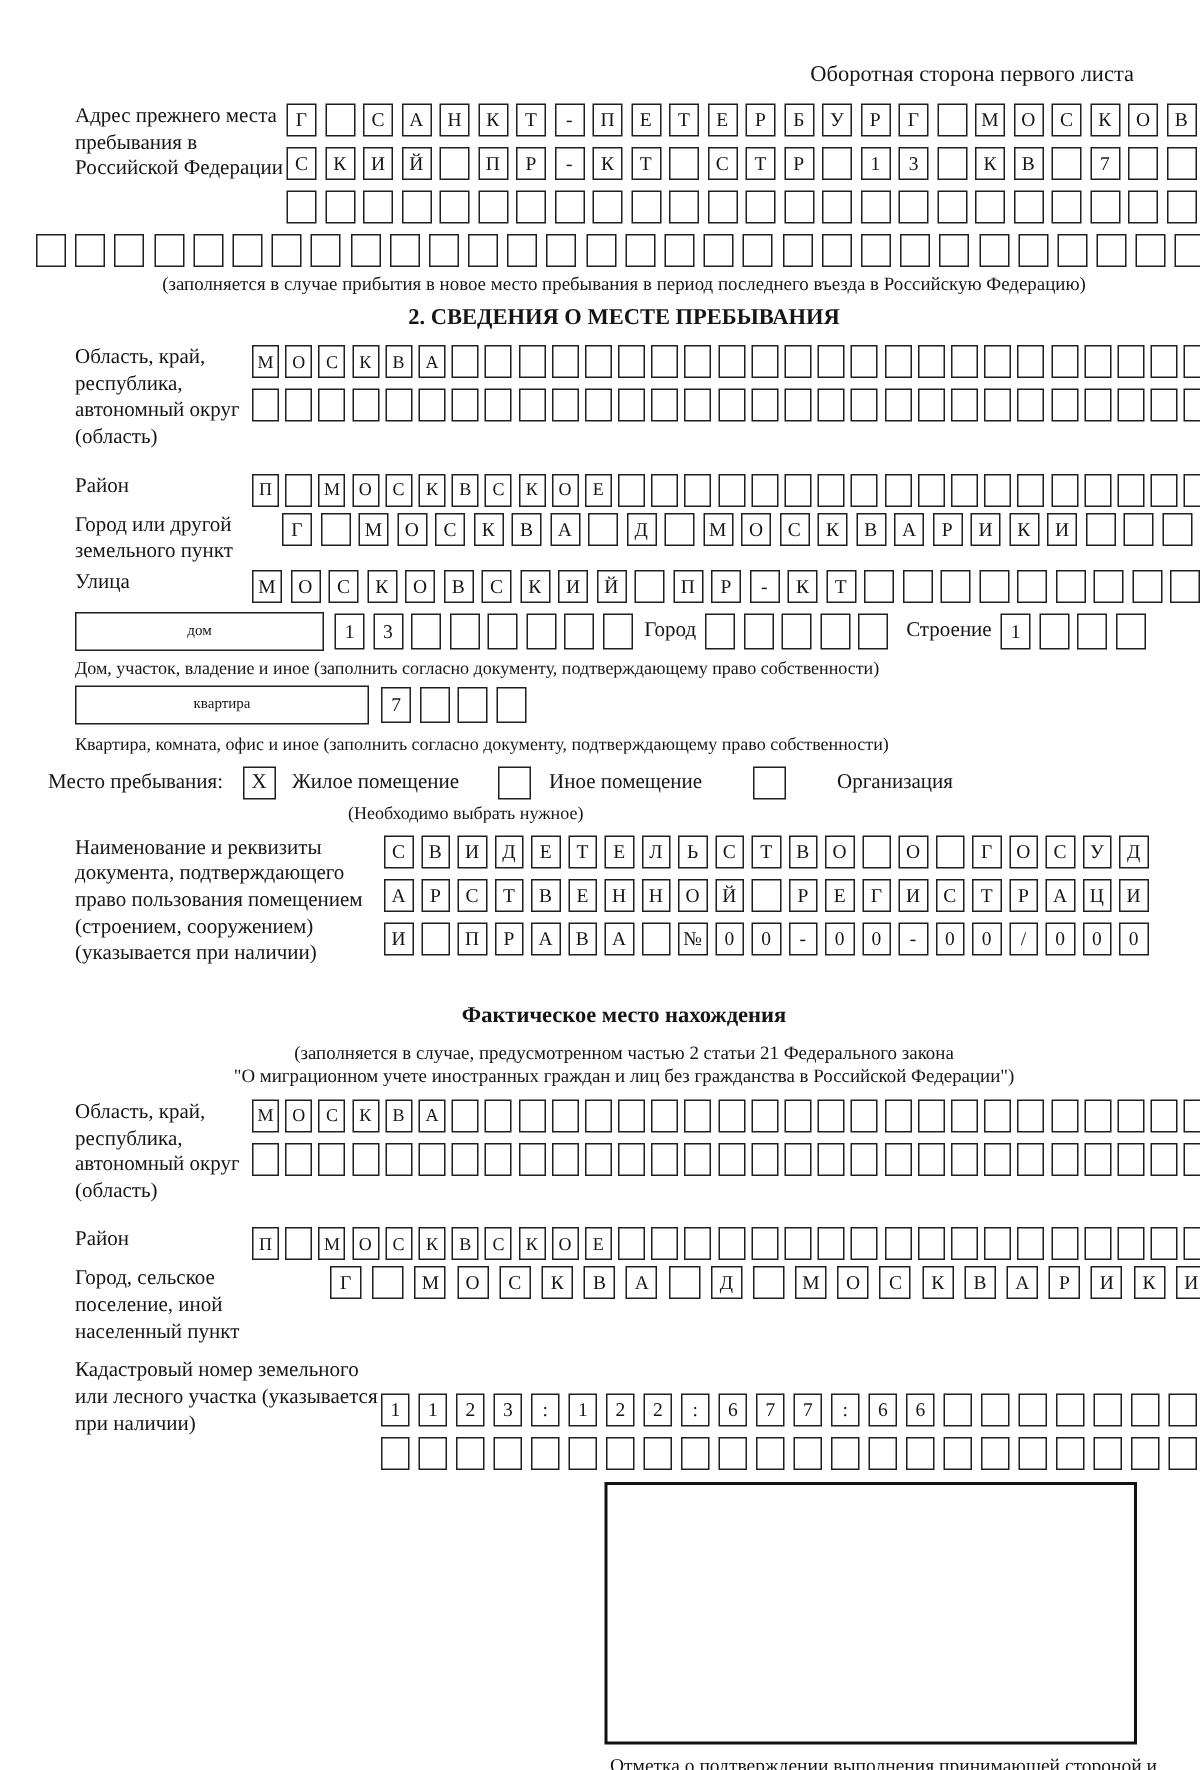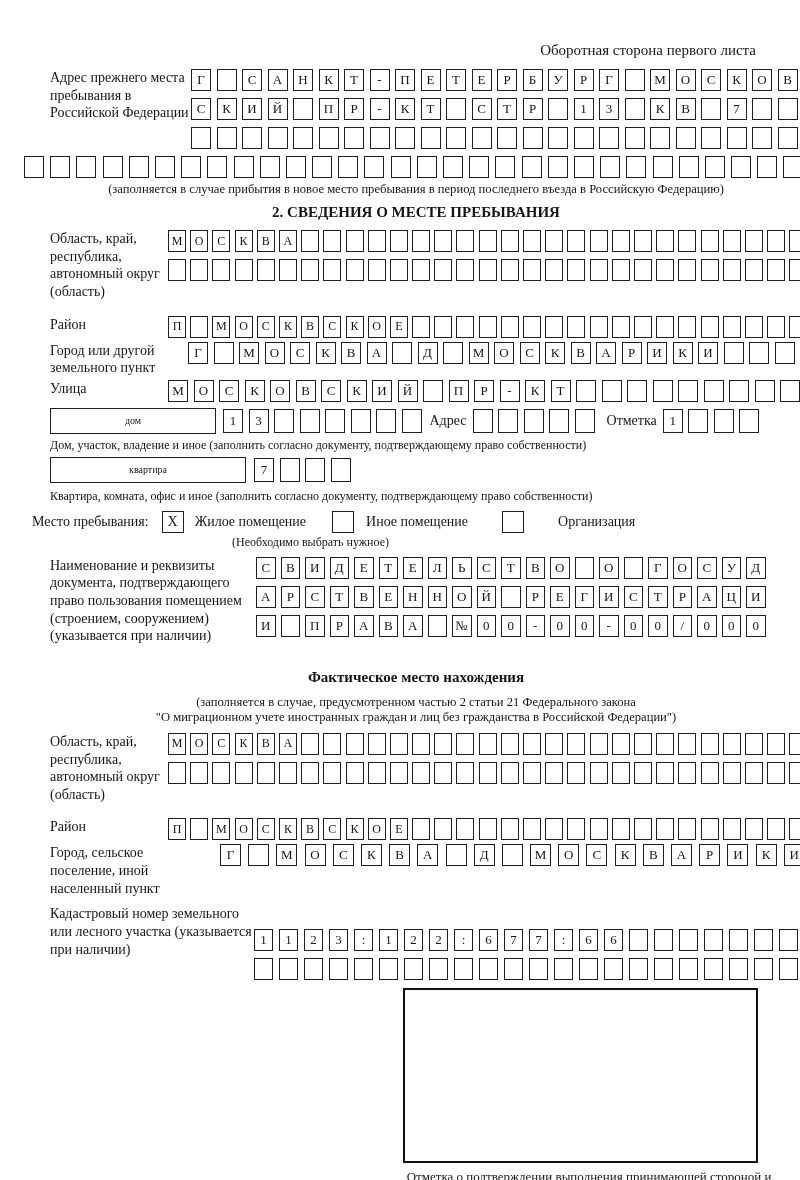--- a/index.html
+++ b/index.html
@@ -349,29 +349,29 @@
     <div class="cells ginline" style="margin-left:7px;">
         <span class="cell">1</span>
         <span class="cell">3</span>
         <span class="cell"></span>
         <span class="cell"></span>
         <span class="cell"></span>
         <span class="cell"></span>
         <span class="cell"></span>
         <span class="cell"></span>
       </div>
-    <div class="inline-lbl" style="margin-left:8px;">Адрес</div>
+    <div class="inline-lbl" style="margin-left:8px;">Город</div>
     <div class="cells ginline" style="margin-left:6px;">
         <span class="cell"></span>
         <span class="cell"></span>
         <span class="cell"></span>
         <span class="cell"></span>
         <span class="cell"></span>
       </div>
-    <div class="inline-lbl" style="margin-left:12px;">Отметка</div>
+    <div class="inline-lbl" style="margin-left:12px;">Строение</div>
     <div class="cells ginline" style="margin-left:6px;">
         <span class="cell">1</span>
         <span class="cell"></span>
         <span class="cell"></span>
         <span class="cell"></span>
       </div>
   </div>
   <div class="cap" style="margin-top:4px;">Дом, участок, владение и иное (заполнить согласно документу, подтверждающему право собственности)</div>
 
   <div class="frow" style="margin-top:4px;align-items:center;">

